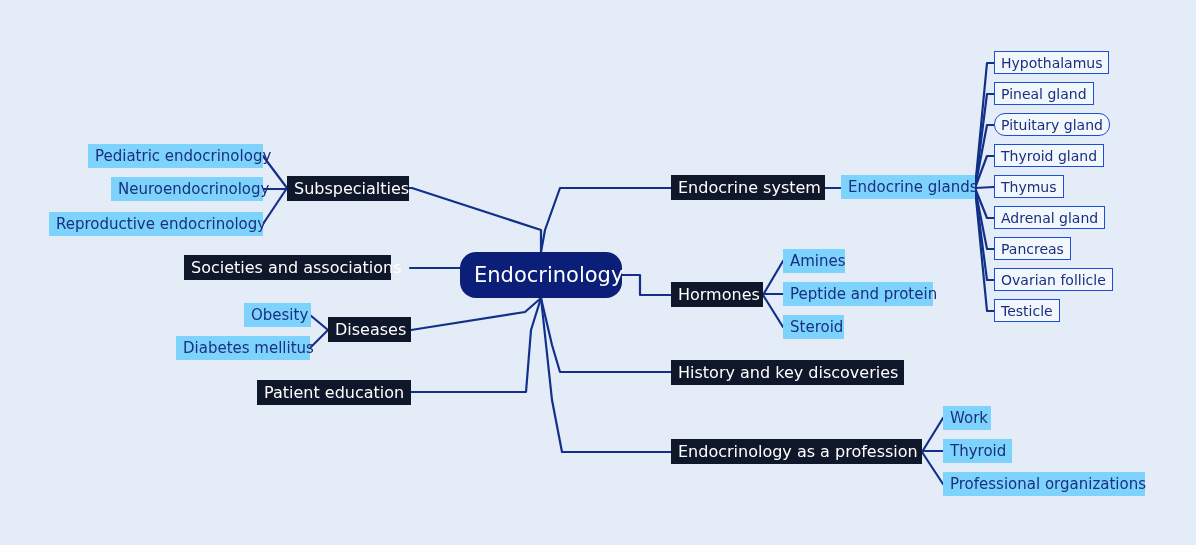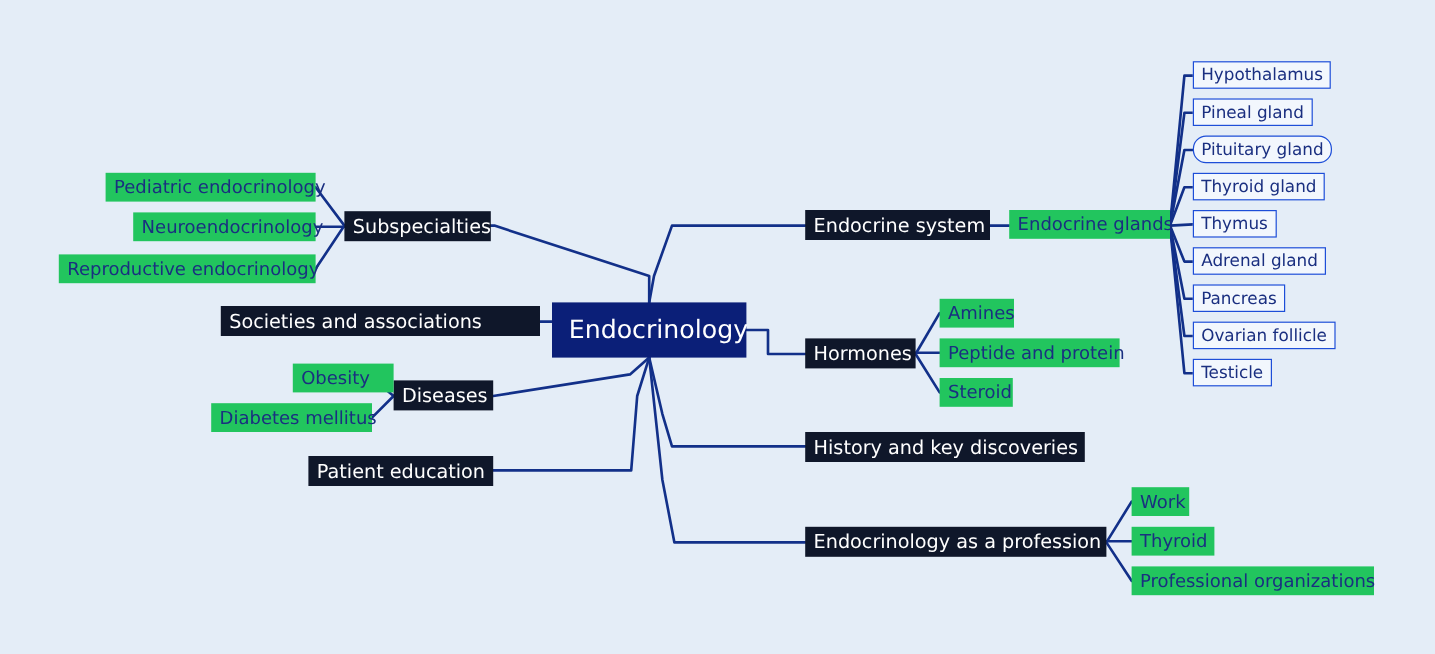--- a/index.html
+++ b/index.html
@@ -34,32 +34,33 @@
     white-space: nowrap;
     line-height: 1;
   }
   
   .lvl0 {
     background: #0b1f78;
     color: #ffffff;
     font-size: 21px;
     padding: 0 14px;
     height: 46px;
+    border-radius: 16px;
   }
   
   .lvl1 {
     background: #0f172a;
     color: #ffffff;
     font-size: 16px;
     padding: 0 7px;
     height: 25px;
   }
   
   .lvl2 {
-    background: #22c55e;
+    background: #7dd3fc;
     color: #1a2f80;
     font-size: 15px;
     padding: 0 7px;
     height: 24px;
   }
   
   .lvl3 {
     background: #f2f7fd;
     color: #1a2f80;
     border: 1px solid #1d4ed8;
@@ -131,28 +132,28 @@
   <div class="node lvl2" style="left:88px; top:144px; width:175px;">
     <span>Pediatric endocrinology</span>
   </div>
   <div class="node lvl2" style="left:111px; top:177px; width:152px;">
     <span>Neuroendocrinology</span>
   </div>
   <div class="node lvl2" style="left:49px; top:212px; width:214px;">
     <span>Reproductive endocrinology</span>
   </div>
 
-  <div class="node lvl1" style="left:184px; top:255px; width:266px;">
+  <div class="node lvl1" style="left:184px; top:255px; width:207px;">
     <span>Societies and associations</span>
   </div>
 
   <div class="node lvl1" style="left:328px; top:317px; width:83px;">
     <span>Diseases</span>
   </div>
-  <div class="node lvl2" style="left:244px; top:303px; width:84px;">
+  <div class="node lvl2" style="left:244px; top:303px; width:67px;">
     <span>Obesity</span>
   </div>
   <div class="node lvl2" style="left:176px; top:336px; width:134px;">
     <span>Diabetes mellitus</span>
   </div>
 
   <div class="node lvl1" style="left:257px; top:380px; width:154px;text-align:center;">
     <span>Patient education</span>
   </div>
 

